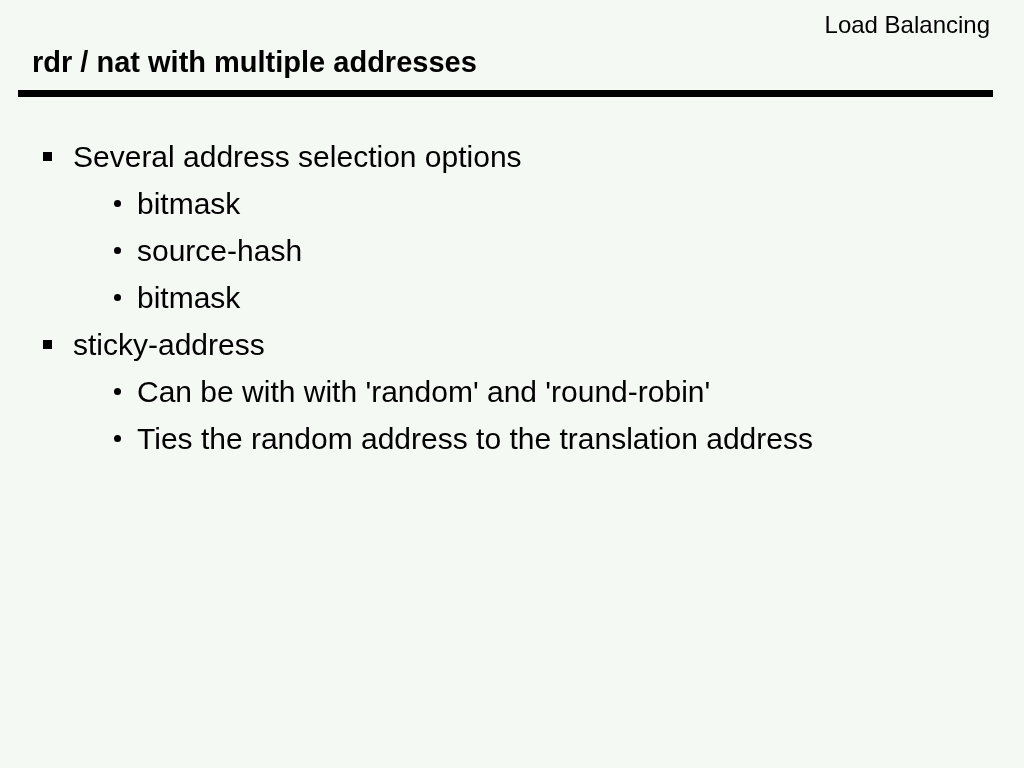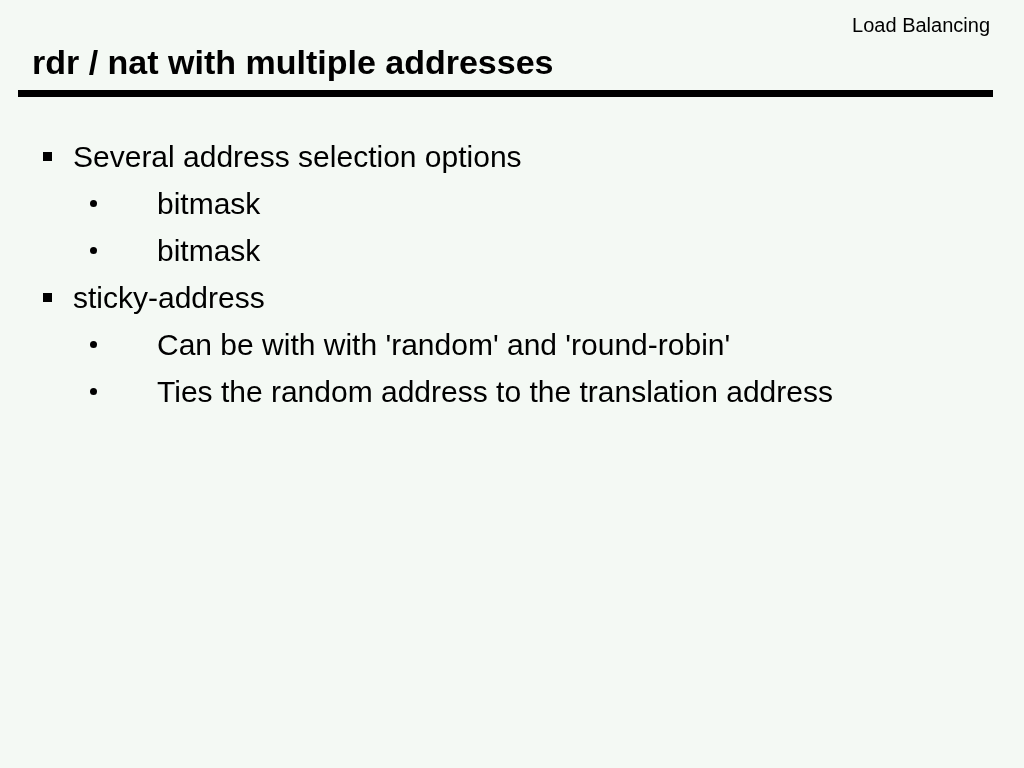--- a/index.html
+++ b/index.html
@@ -8,29 +8,29 @@
     position: relative;
     background: #f4f9f4;
     font-family: "Liberation Sans", sans-serif;
     color: #000000;
     overflow: hidden;
   }
   .corner-label {
     position: absolute;
     top: 13px;
     right: 34px;
-    font-size: 20px;
+    font-size: 24px;
     line-height: 24px;
     color: #000000;
   }
   .slide-title {
     position: absolute;
     top: 42px;
     left: 32px;
-    font-size: 34px;
+    font-size: 29px;
     line-height: 40px;
     color: #000000;
     white-space: nowrap;
   }
   .title-rule {
     position: absolute;
     top: 90px;
     left: 18px;
     width: 975px;
     height: 7px;
@@ -43,21 +43,21 @@
     width: 1024px;
   }
   .row {
     display: flex;
     align-items: center;
     height: 47px;
     font-size: 30px;
     white-space: nowrap;
   }
   .row.lvl1 { padding-left: 43px; }
-  .row.lvl2 { padding-left: 90px; gap: 44px; }
+  .row.lvl2 { padding-left: 114px; }
   .b1 {
     flex: 0 0 auto;
     width: 9px;
     height: 9px;
     background: #000000;
     margin-right: 21px;
   }
   .b2 {
     flex: 0 0 auto;
     width: 7px;
@@ -81,20 +81,24 @@
   <div class="row lvl1">
     <span class="b1"></span>
     <span>Several address selection options</span>
   </div>
 
   <div class="row lvl2">
     <span class="b2"></span>
     <span>bitmask</span>
   </div>
 
+  <div class="row lvl2">
+    <span class="b2"></span>
+    <span>source-hash</span>
+  </div>
 
   <div class="row lvl2">
     <span class="b2"></span>
     <span>bitmask</span>
   </div>
 
 
   <div class="row lvl1">
     <span class="b1"></span>
     <span>sticky-address</span>

